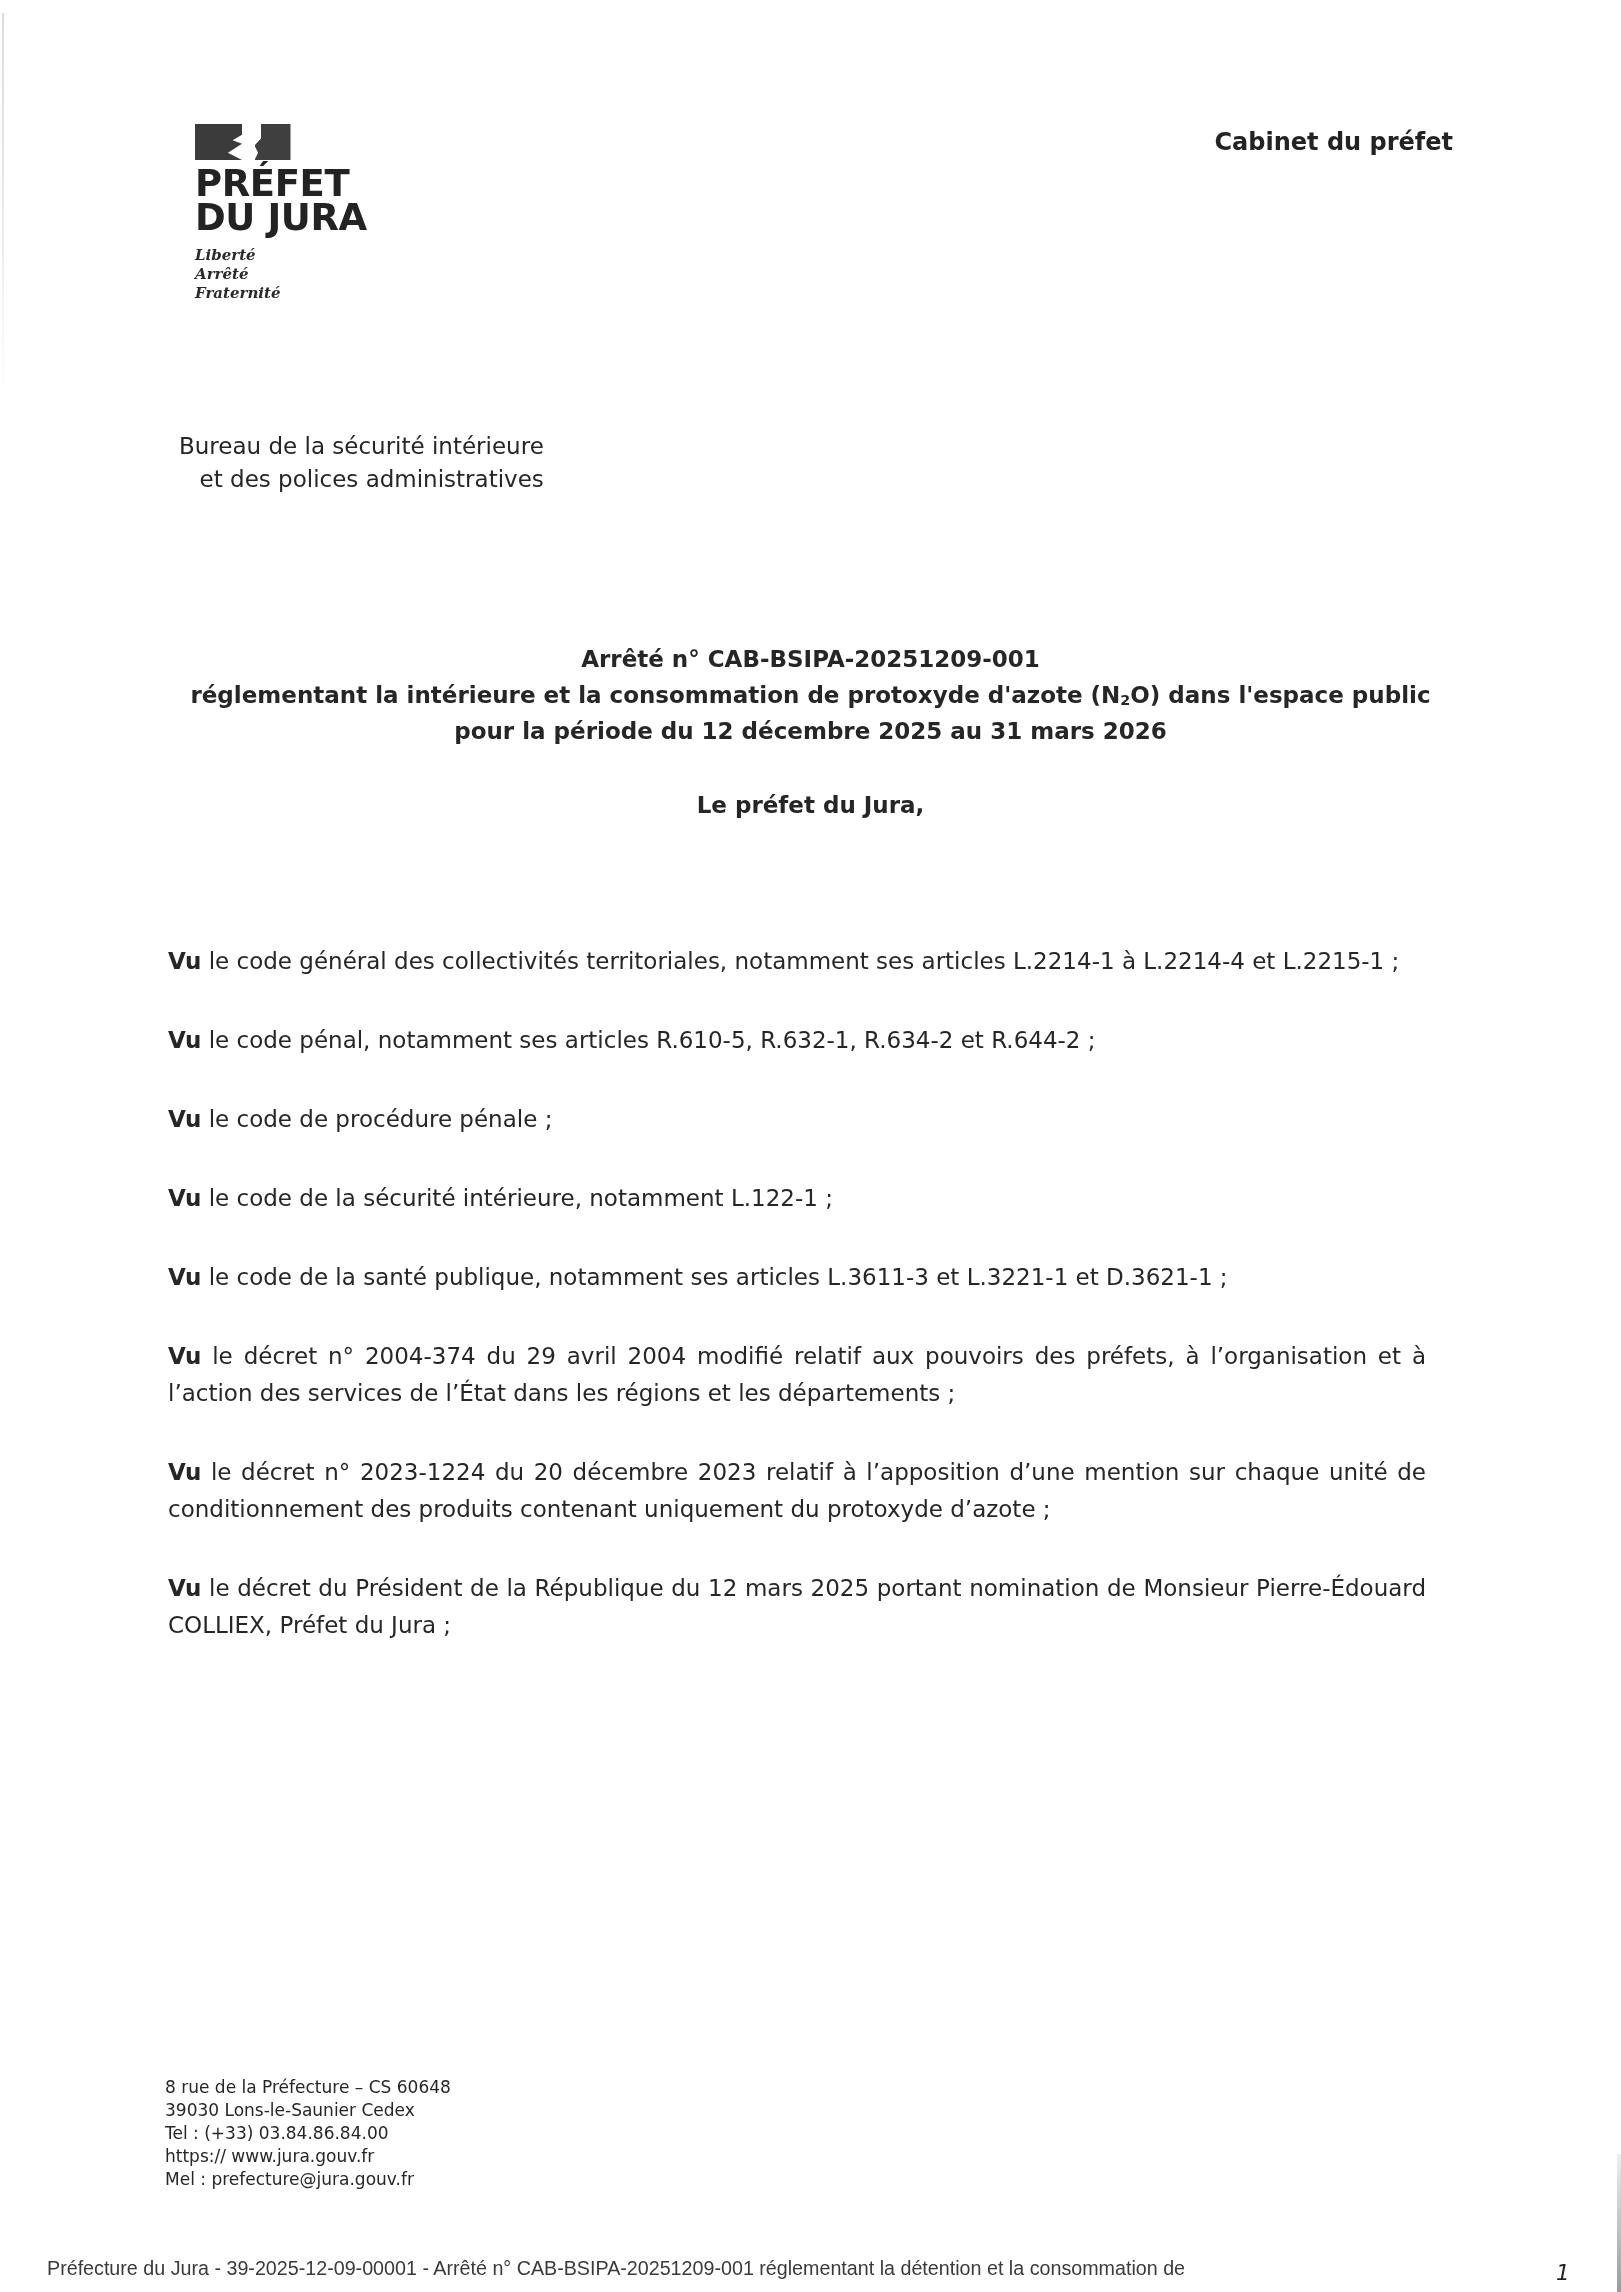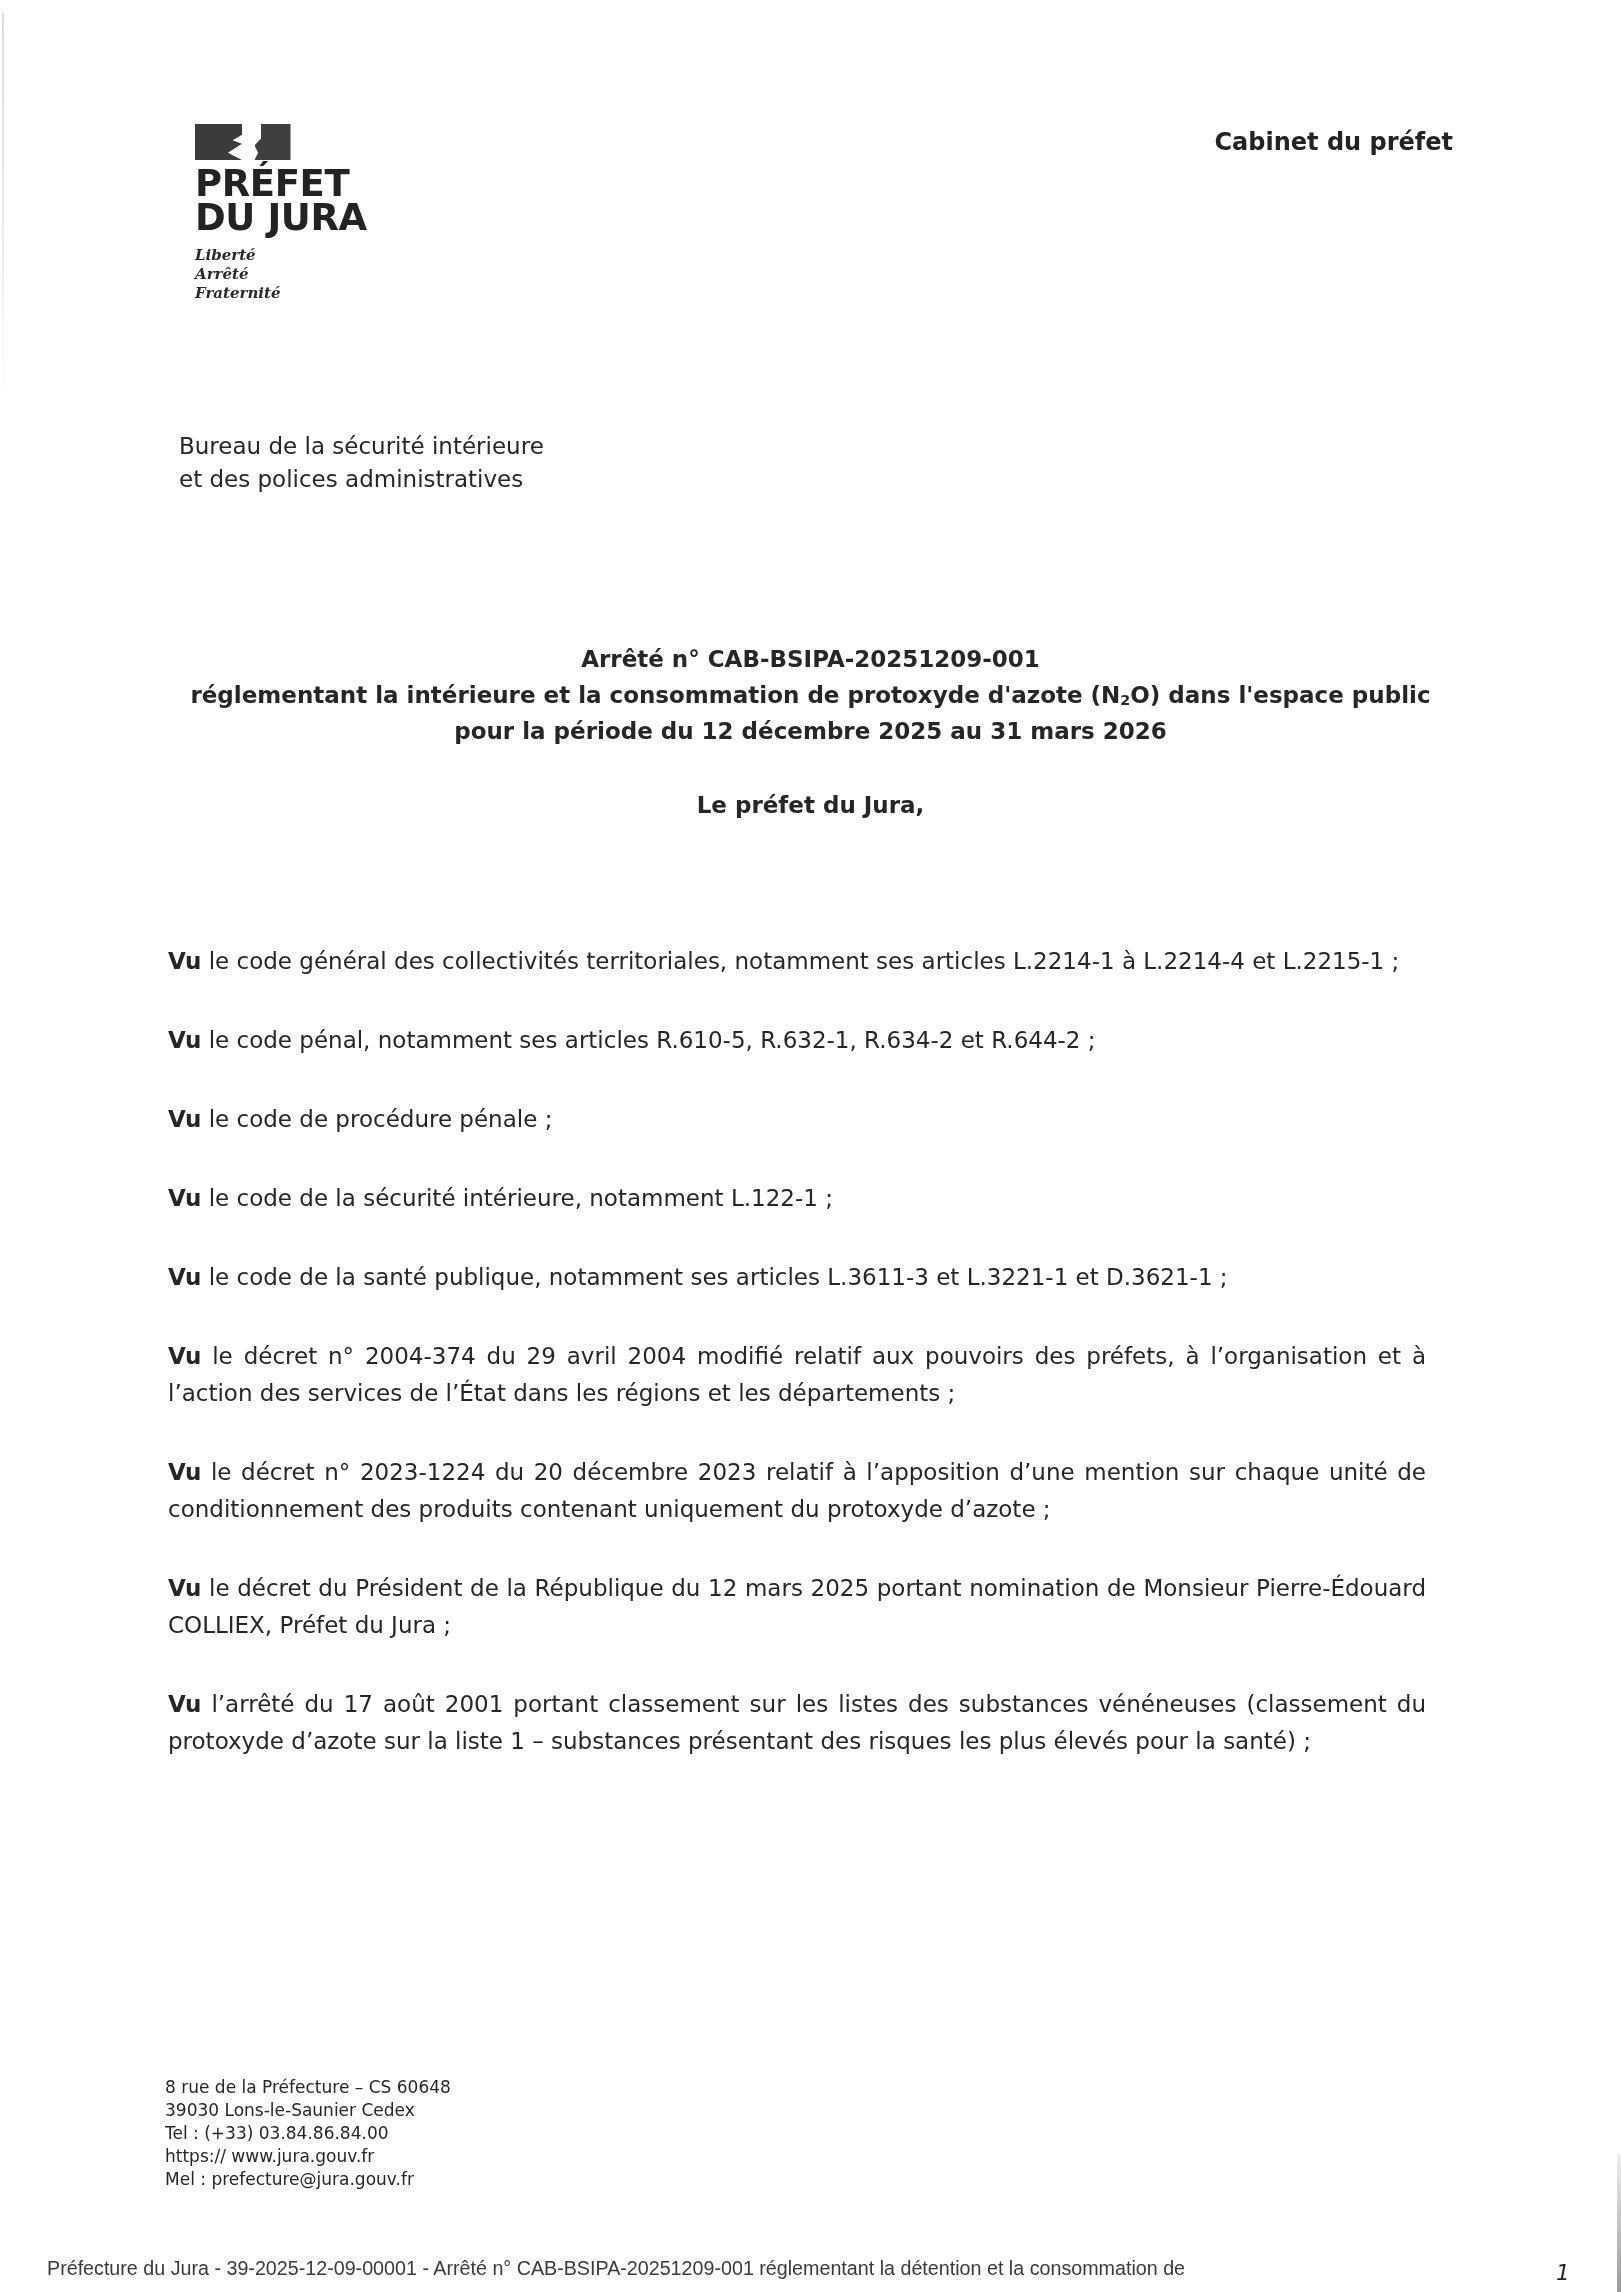--- a/index.html
+++ b/index.html
@@ -79,20 +79,21 @@
       color: #232323;
     }
 
     .bureau {
       position: absolute;
       left: 179px; top: 430px;
       font-family: "DejaVu Sans", sans-serif;
       font-size: 23px;
       line-height: 33px;
       color: #262626;
+      text-align: right;
     }
 
     .title-block {
       position: absolute;
       left: 0; right: 0; top: 641px;
       text-align: center;
       font-family: "DejaVu Sans", sans-serif;
       font-weight: bold;
       font-size: 23px;
       line-height: 36px;
@@ -194,21 +195,20 @@
 
 <div class="considerations">
   <p><span class="lead">Vu</span><span> le code général des collectivités territoriales, notamment ses articles L.2214-1 à L.2214-4 et L.2215-1 ;</span></p>
   <p><span class="lead">Vu</span><span> le code pénal, notamment ses articles R.610-5, R.632-1, R.634-2 et R.644-2 ;</span></p>
   <p><span class="lead">Vu</span><span> le code de procédure pénale ;</span></p>
   <p><span class="lead">Vu</span><span> le code de la sécurité intérieure, notamment L.122-1 ;</span></p>
   <p><span class="lead">Vu</span><span> le code de la santé publique, notamment ses articles L.3611-3 et L.3221-1 et D.3621-1 ;</span></p>
   <p><span class="lead">Vu</span><span> le décret n° 2004-374 du 29 avril 2004 modifié relatif aux pouvoirs des préfets, à l’organisation et à l’action des services de l’État dans les régions et les départements ;</span></p>
   <p><span class="lead">Vu</span><span> le décret n° 2023-1224 du 20 décembre 2023 relatif à l’apposition d’une mention sur chaque unité de conditionnement des produits contenant uniquement du protoxyde d’azote ;</span></p>
   <p><span class="lead">Vu</span><span> le décret du Président de la République du 12 mars 2025 portant nomination de Monsieur Pierre-Édouard COLLIEX, Préfet du Jura ;</span></p>
-  <p><span class="lead">Vu</span><span> l’arrêté du 17 août 2001 portant classement sur les listes des substances vénéneuses (classement du protoxyde d’azote sur la liste 1 – substances présentant des risques les plus élevés pour la santé) ;</span></p>
 </div>
 
 <div class="address">
   <div>8 rue de la Préfecture – CS 60648</div>
   <div>39030 Lons-le-Saunier Cedex</div>
   <div>Tel : (+33) 03.84.86.84.00</div>
   <div>https:// www.jura.gouv.fr</div>
   <div>Mel  : prefecture@jura.gouv.fr</div>
 </div>
 

